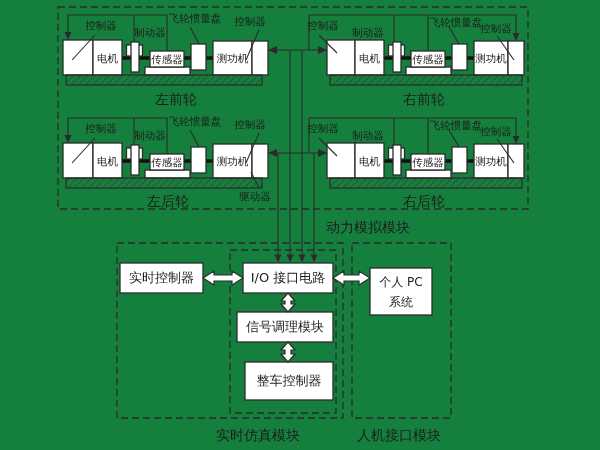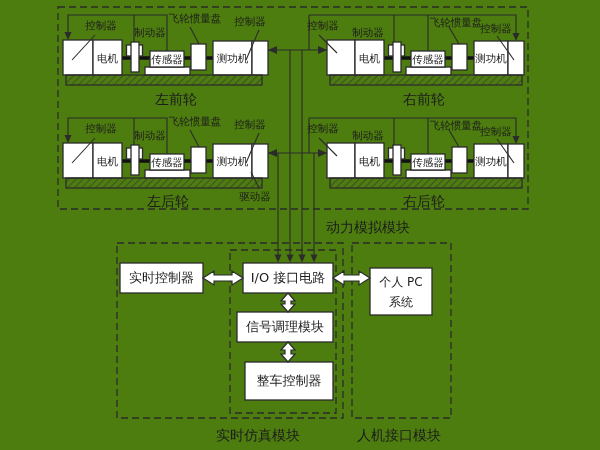--- a/index.html
+++ b/index.html
@@ -1,16 +1,16 @@
 <!DOCTYPE html>
 <html><head>
 <meta charset="utf-8">
 <style>
   html,body{margin:0;padding:0;background:#ffffff;}
-  .canvas{width:600px;height:450px;background:#4d7c0f;position:relative;overflow:hidden;}
+  .canvas{width:600px;height:450px;background:#15803d;position:relative;overflow:hidden;}
   svg{display:block;}
   svg text{font-family:"DejaVu Sans","Liberation Sans",sans-serif;fill:#1c1c1c;}
   .t-comp{font-size:10.5px;}
   .t-box{font-size:10.5px;}
   .t-wheel{font-size:14px;font-weight:500;}
   .t-section{font-size:14px;font-weight:500;}
   .t-block{font-size:13px;}
   .t-pc{font-size:12px;}
   .ln{stroke:#2b2b2b;stroke-width:1.1;fill:none;}
   .bx{stroke:#2b2b2b;stroke-width:1.3;fill:#ffffff;}

